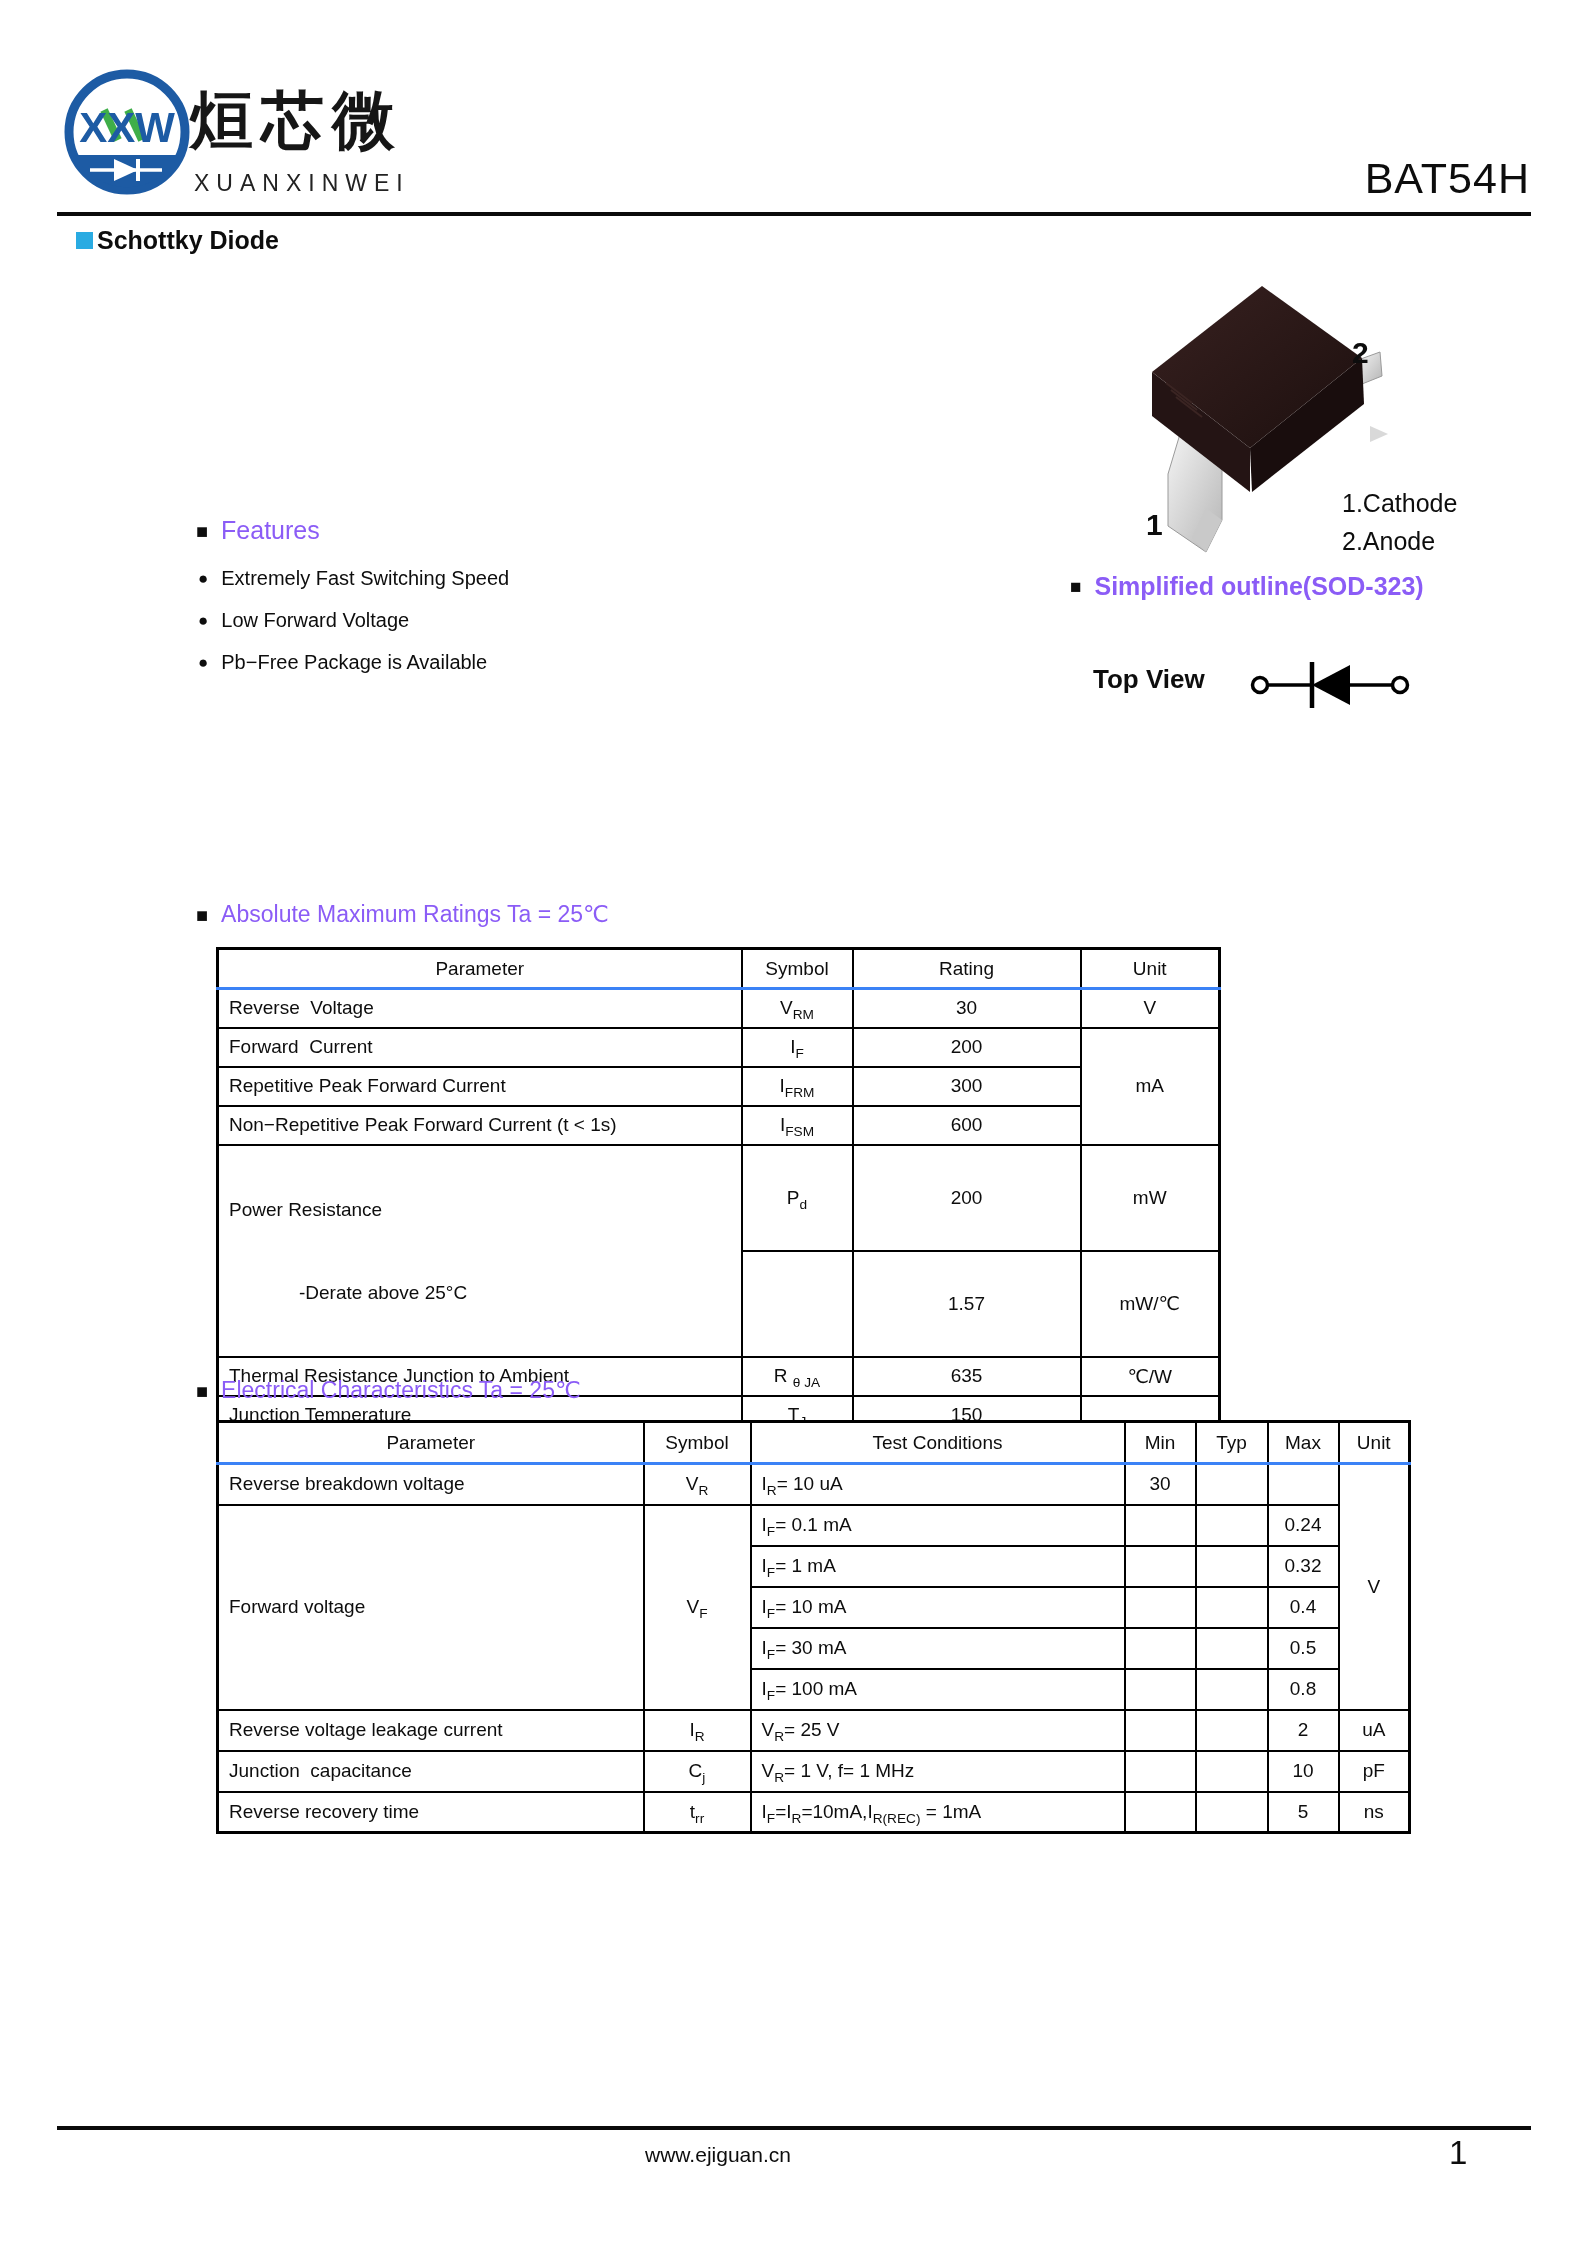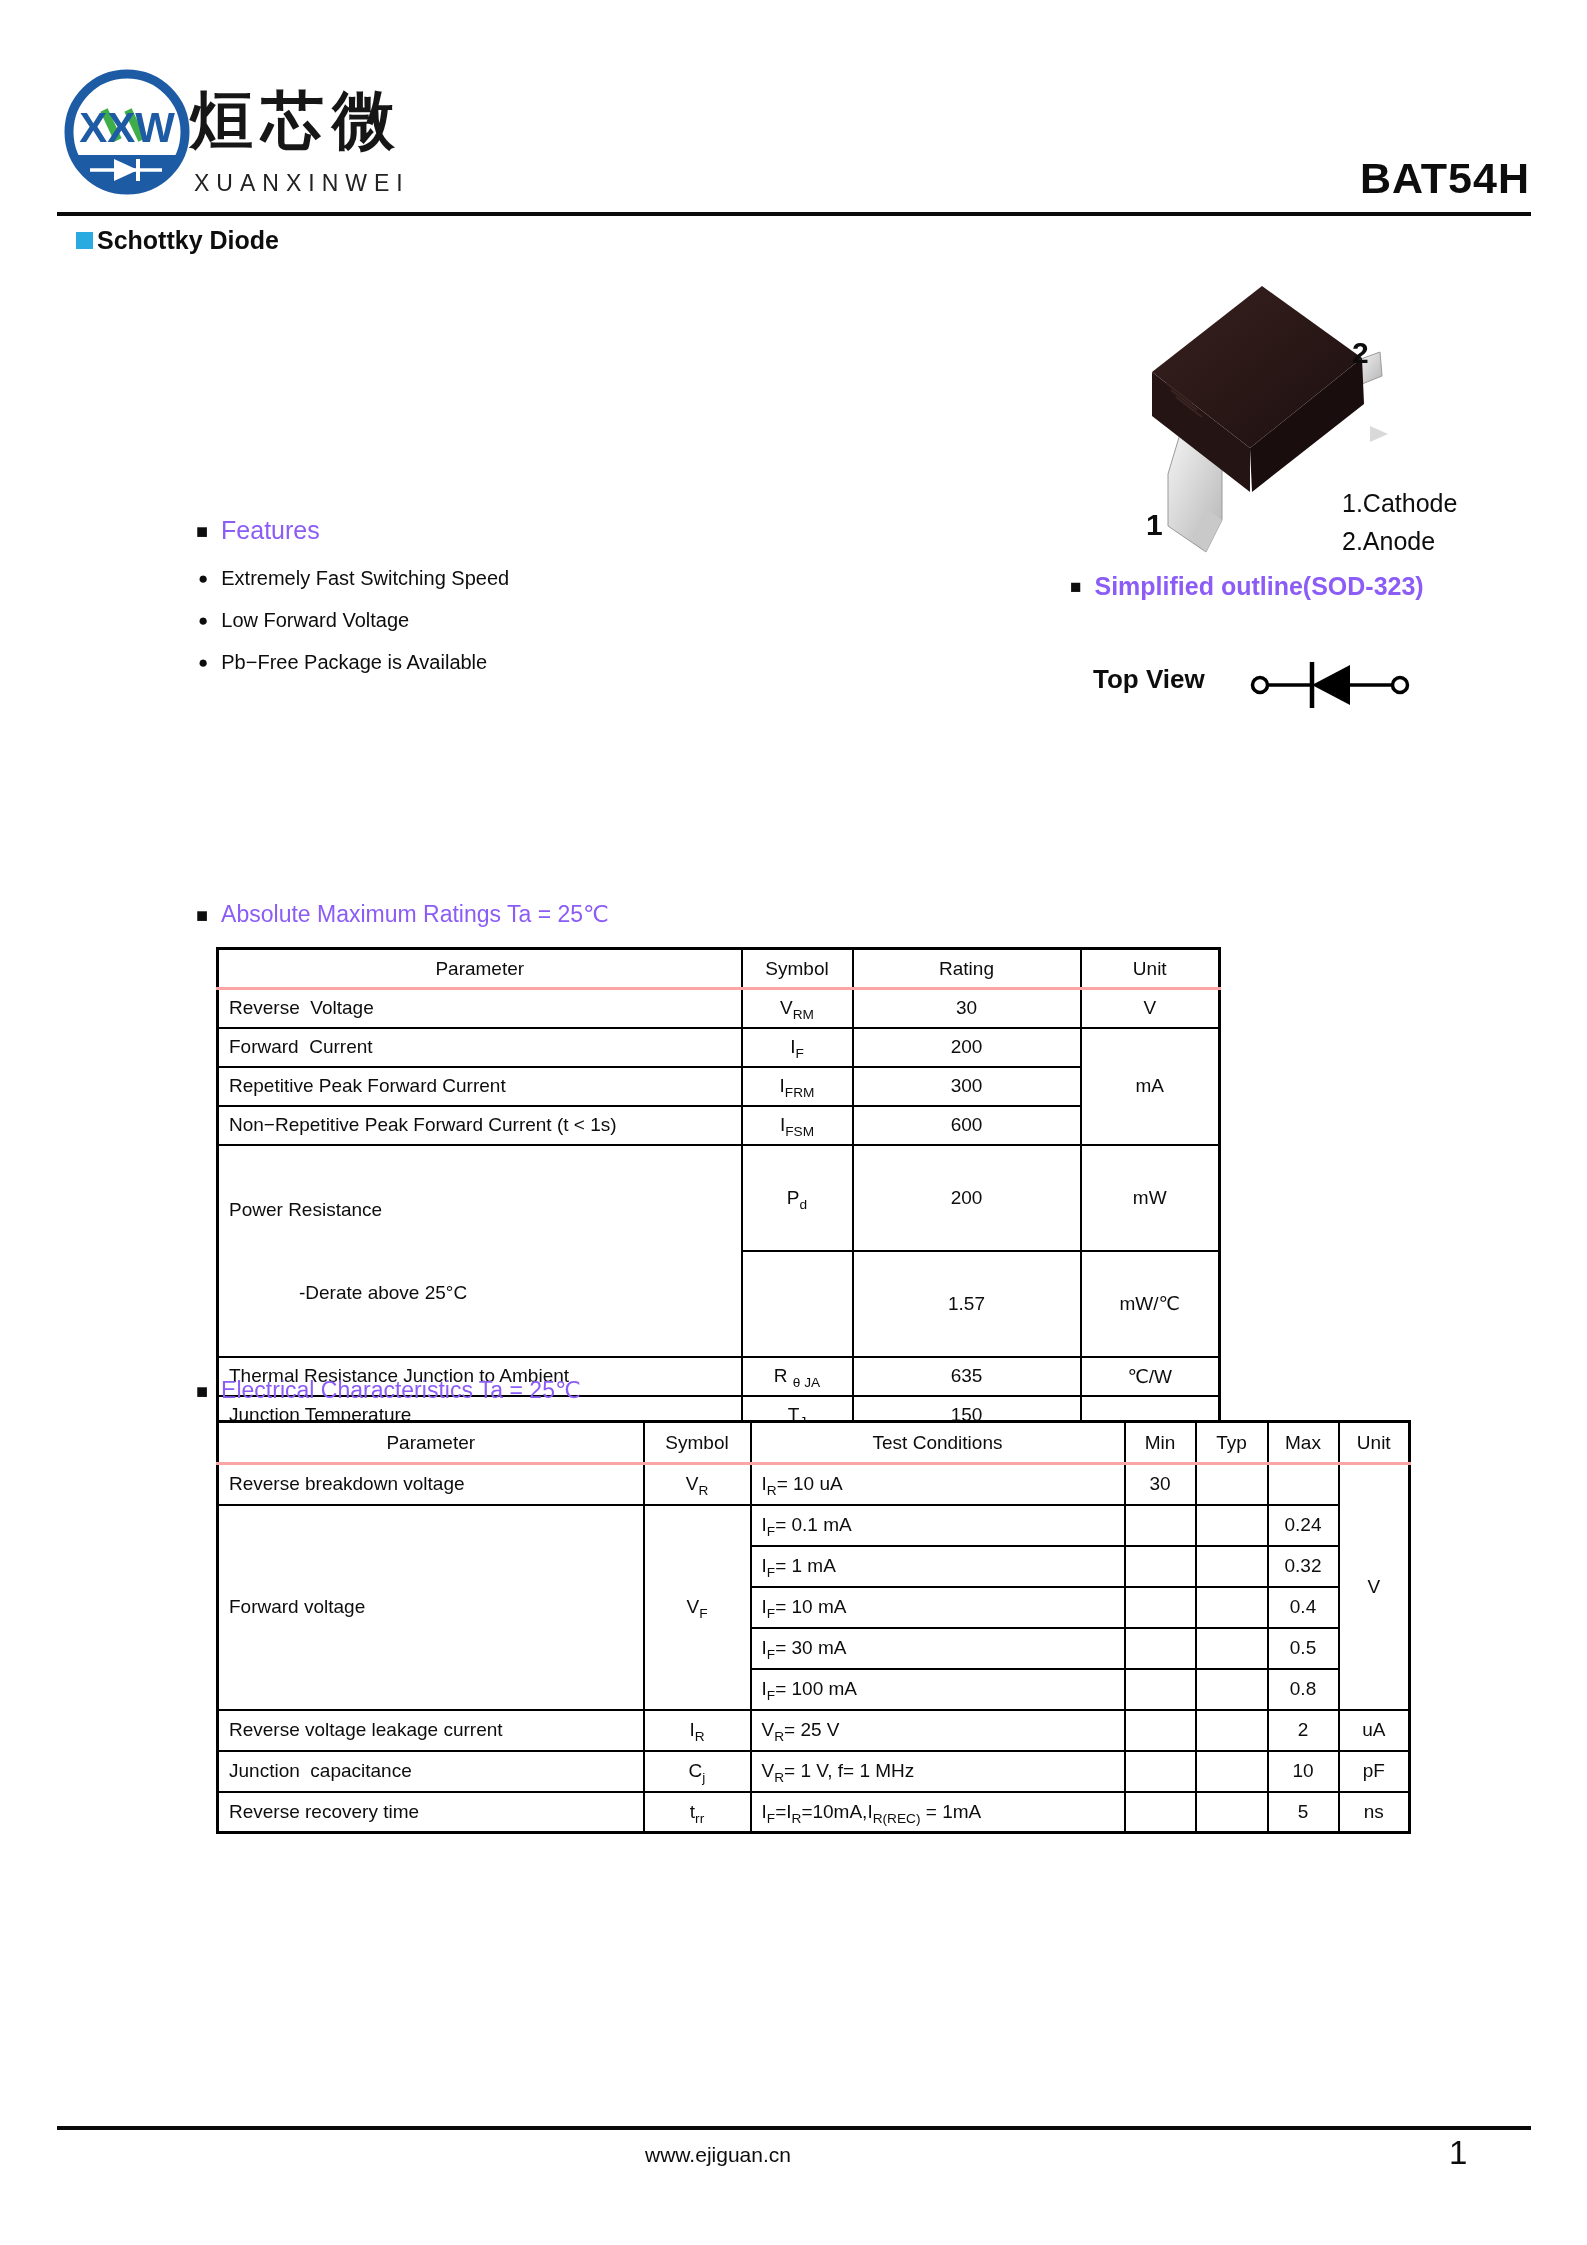--- a/index.html
+++ b/index.html
@@ -7,21 +7,21 @@
   html,body { background:#ffffff; }
   body {
     position:relative; width:1587px; height:2245px; overflow:hidden;
     font-family:"Liberation Sans","DejaVu Sans",sans-serif; color:#111;
   }
   .abs { position:absolute; }
 
   
   .logo-cn { left:190px; top:78px; font-size:63px; font-weight:bold; letter-spacing:8px; color:#161616; }
   .logo-en { left:194px; top:170px; font-size:23px; letter-spacing:7px; color:#222; }
-  .part-number { right:57px; top:154px; font-size:43px; font-weight:bold; letter-spacing:1px; color:#0d0d0d; }
+  .part-number { right:57px; top:154px; font-size:43px; font-weight:normal; letter-spacing:1px; color:#0d0d0d; }
   .header-rule { left:57px; top:212px; width:1474px; height:4px; background:#0a0a0a; }
   .subtitle-row { left:76px; top:226px; display:flex; align-items:center; gap:4px; }
   .subtitle-bullet { width:17px; height:17px; background:#29abe2; }
   .subtitle-text { font-size:25px; font-weight:bold; color:#0d0d0d; }
 
   
   .section-title { display:flex; align-items:center; gap:13px; }
   .sq { font-size:20px; line-height:1; color:#0d0d0d; }
   .section-title .txt { font-size:23px; color:#8b5cf6; }
 
@@ -47,21 +47,21 @@
   .topview-label { left:1093px; top:664px; font-size:26px; font-weight:bold; color:#0d0d0d; }
   .diode-svg { left:1248px; top:658px; }
 
   
   .tbl-title-1 { left:196px; top:901px; }
   .tbl-title-2 { left:196px; top:1377px; }
   table { border-collapse:collapse; table-layout:fixed; background:#fff; }
   .dstable { border:3px solid #000; }
   .dstable td, .dstable th { border:2px solid #000; font-size:19px; font-weight:normal; color:#0d0d0d;
     text-align:center; vertical-align:middle; overflow:hidden; }
-  .dstable th { border-bottom:3px solid #fca5a5; }
+  .dstable th { border-bottom:3px solid #3b82f6; }
   .dstable .pl { text-align:left; padding-left:10px; white-space:pre-wrap; }
   .t1 { left:216px; top:947px; width:1002px; }
   .t1 th { height:40px; }
   .t1 td { height:39px; }
   .t2 { left:216px; top:1420px; width:1192px; }
   .t2 th { height:42px; }
   .t2 td { height:41px; }
   sub { font-size:72%; line-height:0; }
   .derate-cell div { line-height:39px; }
   .derate-line2 { padding-left:70px; }

